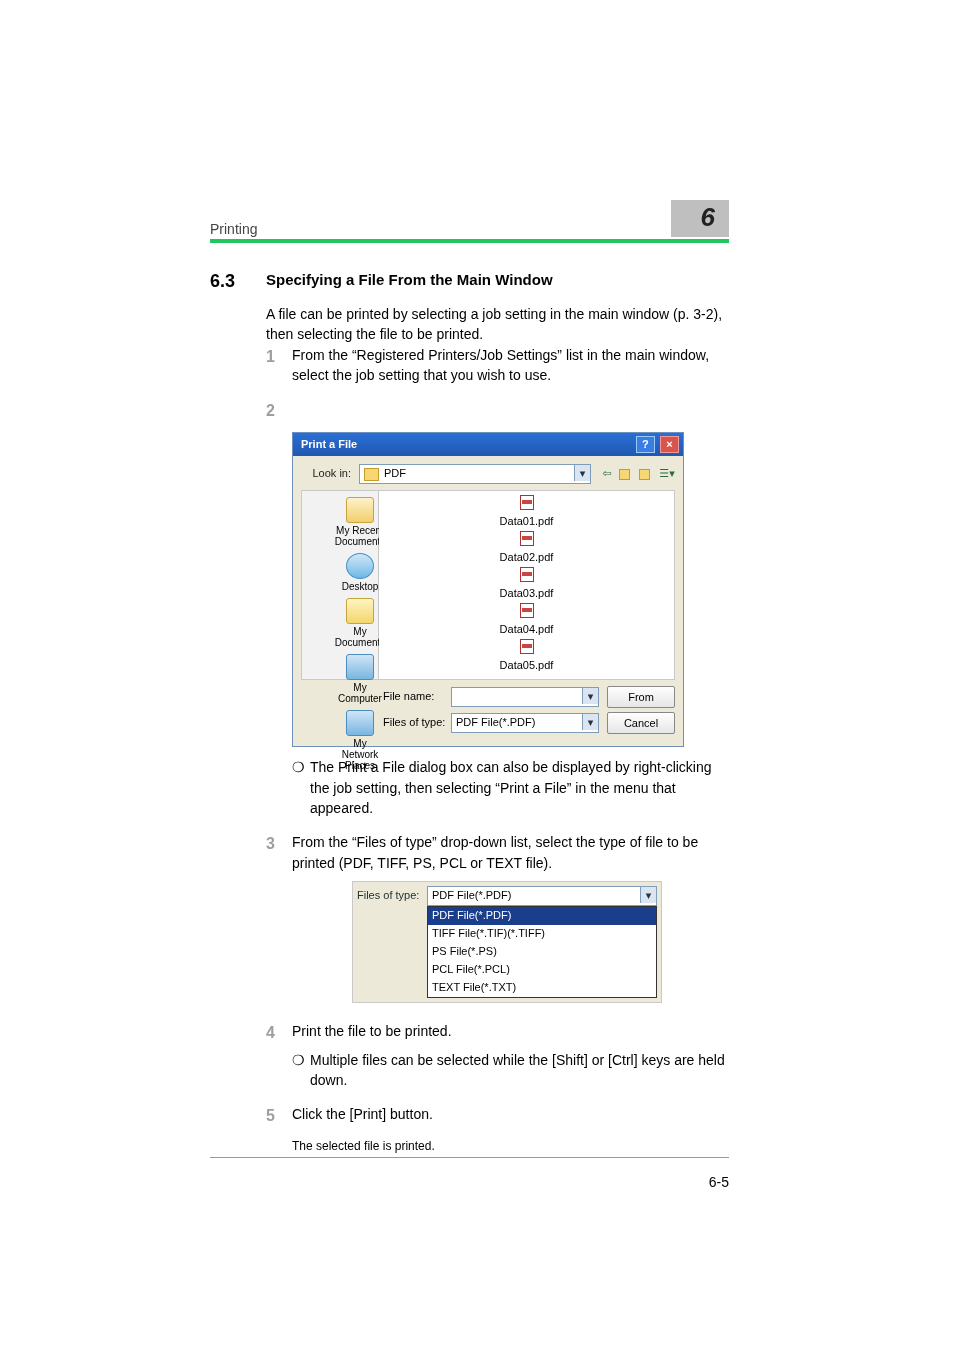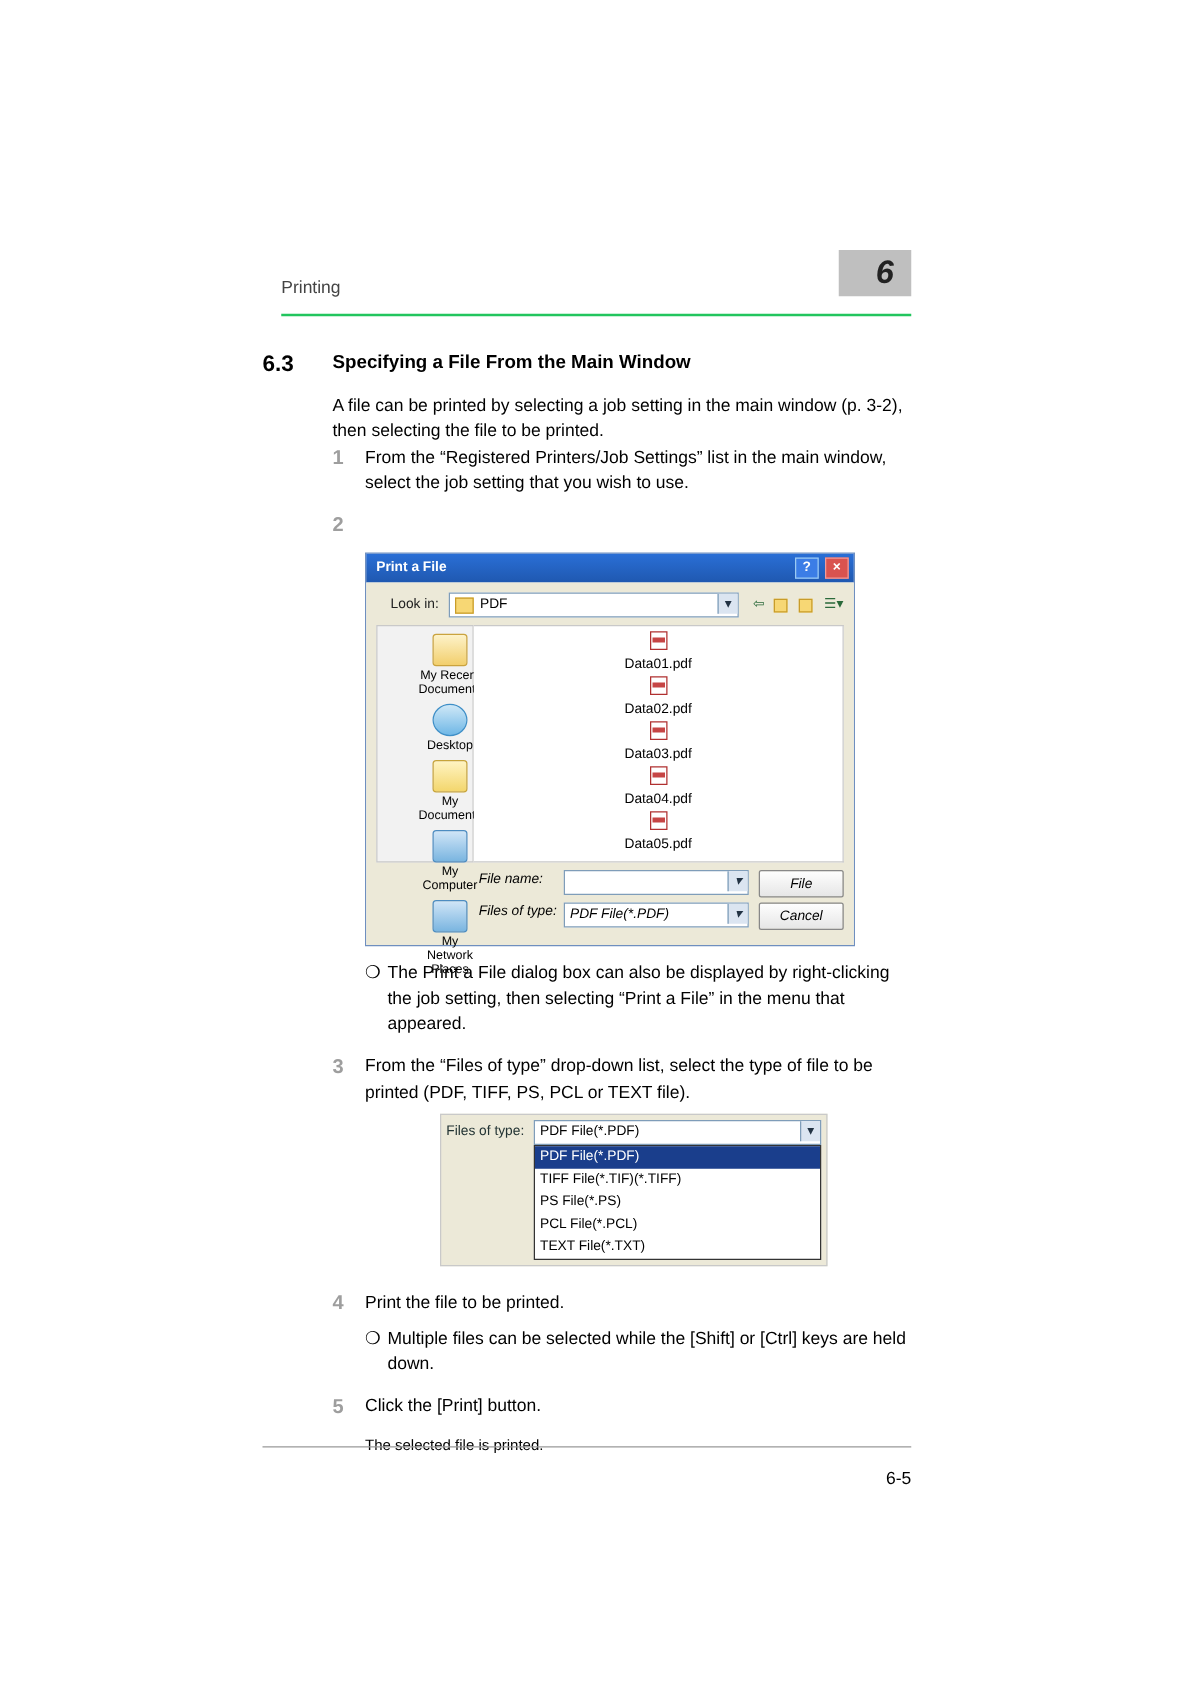--- a/index.html
+++ b/index.html
@@ -19,24 +19,23 @@
   .content {
     position: absolute;
     left: 210px;
     right: 225px;
     top: 200px;
   }
   .header-row {
     display: flex;
     justify-content: space-between;
     align-items: flex-end;
-    border-bottom: 2px solid #22c55e;
-    padding-bottom: 14px;
+    border-bottom: 4px solid #22c55e;
+    padding-bottom: 2px;
     margin-bottom: 28px;
-    margin-left: 15px;
   }
   .header-left {
     font-size: 14px;
     color: #444;
   }
   .chapter-badge {
     display: inline-block;
     background: #bfbfbf;
     padding: 2px 14px 4px 30px;
     font-size: 26px;
@@ -183,21 +182,21 @@
     flex: 1;
     background: #fff;
     border: 1px solid #c9c9c9;
     border-left: none;
     padding: 4px 6px;
   }
   .file-item { display: flex; align-items: center; gap: 4px; margin-bottom: 1px; flex-direction: column; }
   .pdf-ico { width: 12px; height: 13px; background: #fff; border:1px solid #b03030; position: relative; }
   .pdf-ico::before { content: ""; position: absolute; left: 1px; right: 1px; top: 4px; height: 4px; background: #c64545; }
   .bottom-rows { margin-left: 82px; margin-top: 6px; }
-  .brow { display: flex; align-items: flex-start; margin-bottom: 4px; font-style: italic; }
+  .brow { display: flex; align-items: center; margin-bottom: 4px; }
   .blabel { width: 68px; }
   .binput {
     flex: 1;
     height: 18px;
     border: 1px solid #7f9db9;
     background: #fff;
     display: flex;
     align-items: center;
     padding: 0 4px;
     position: relative;
@@ -348,21 +347,21 @@
                 </div>
             </div>
           </div>
           <div class="bottom-rows">
             <div class="brow">
               <span class="blabel">File name:</span>
               <span class="binput">
                   <span></span>
                   <span class="barrow">▾</span>
                 </span>
-              <span class="bbtn">File</span>
+              <span class="bbtn">From</span>
             </div>
             <div class="brow">
               <span class="blabel">Files of type:</span>
               <span class="binput">
                   <span>PDF File(*.PDF)</span>
                   <span class="barrow">▾</span>
                 </span>
               <span class="bbtn">Cancel</span>
             </div>
           </div>

